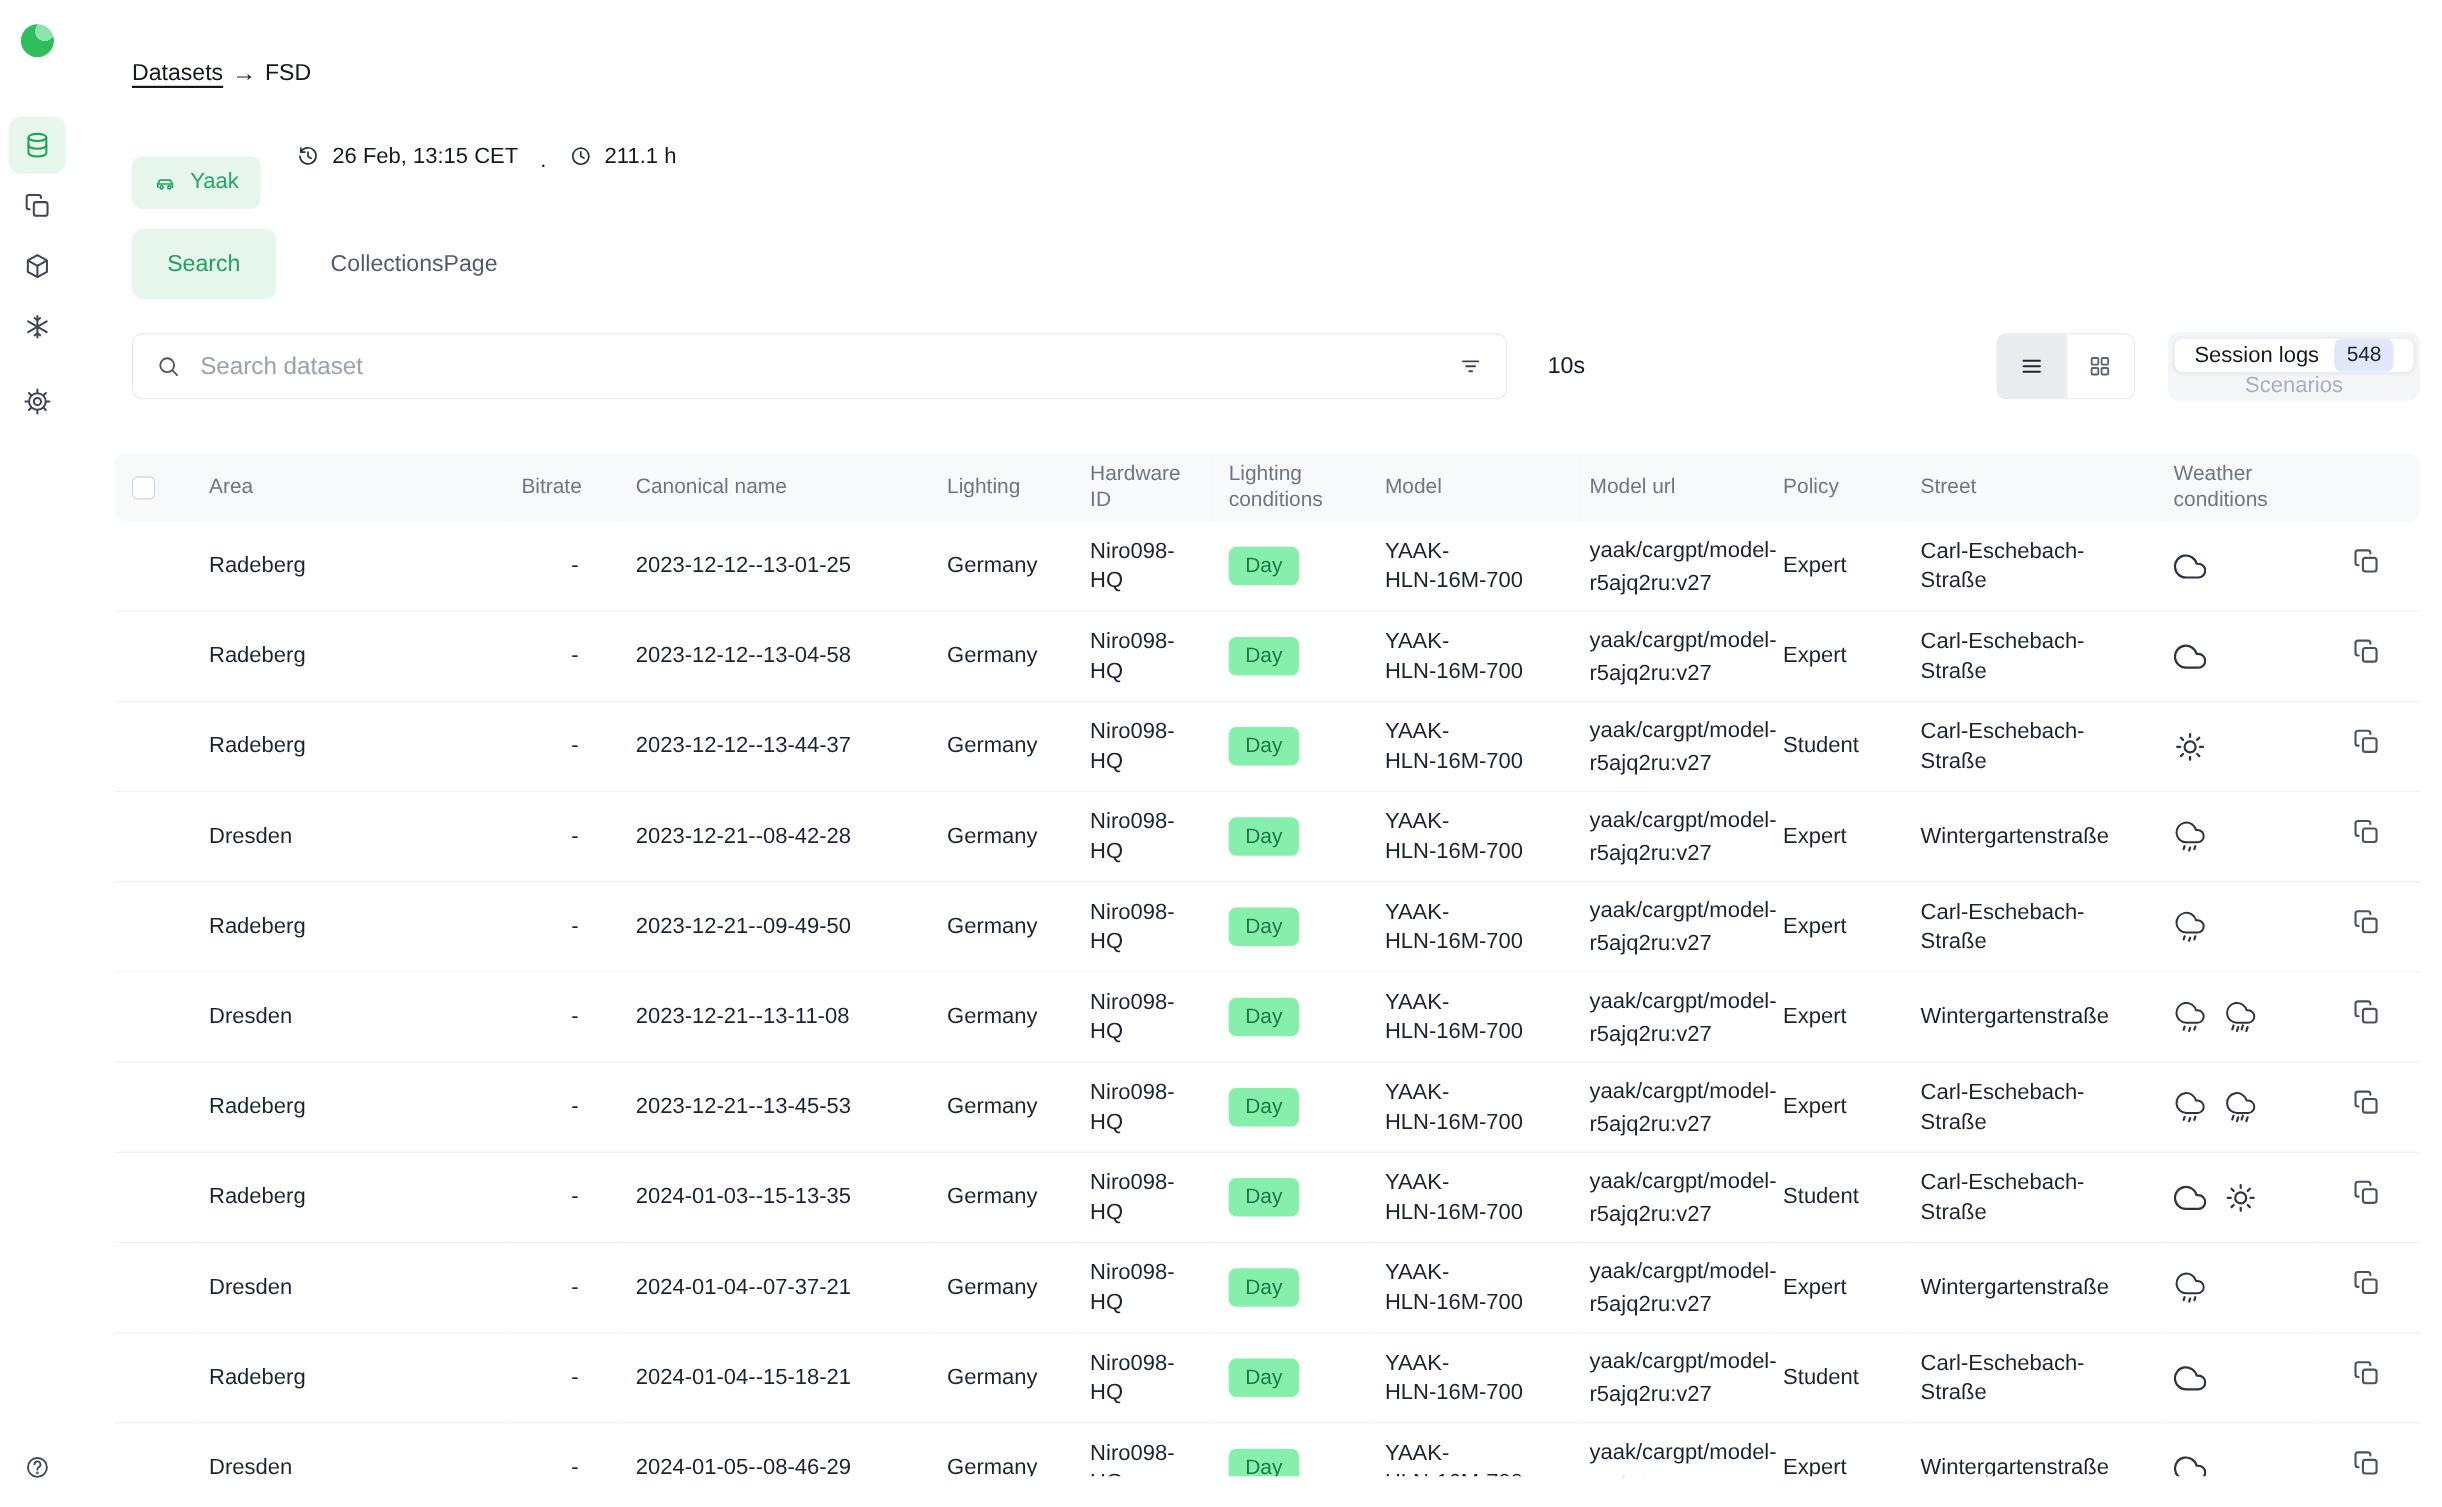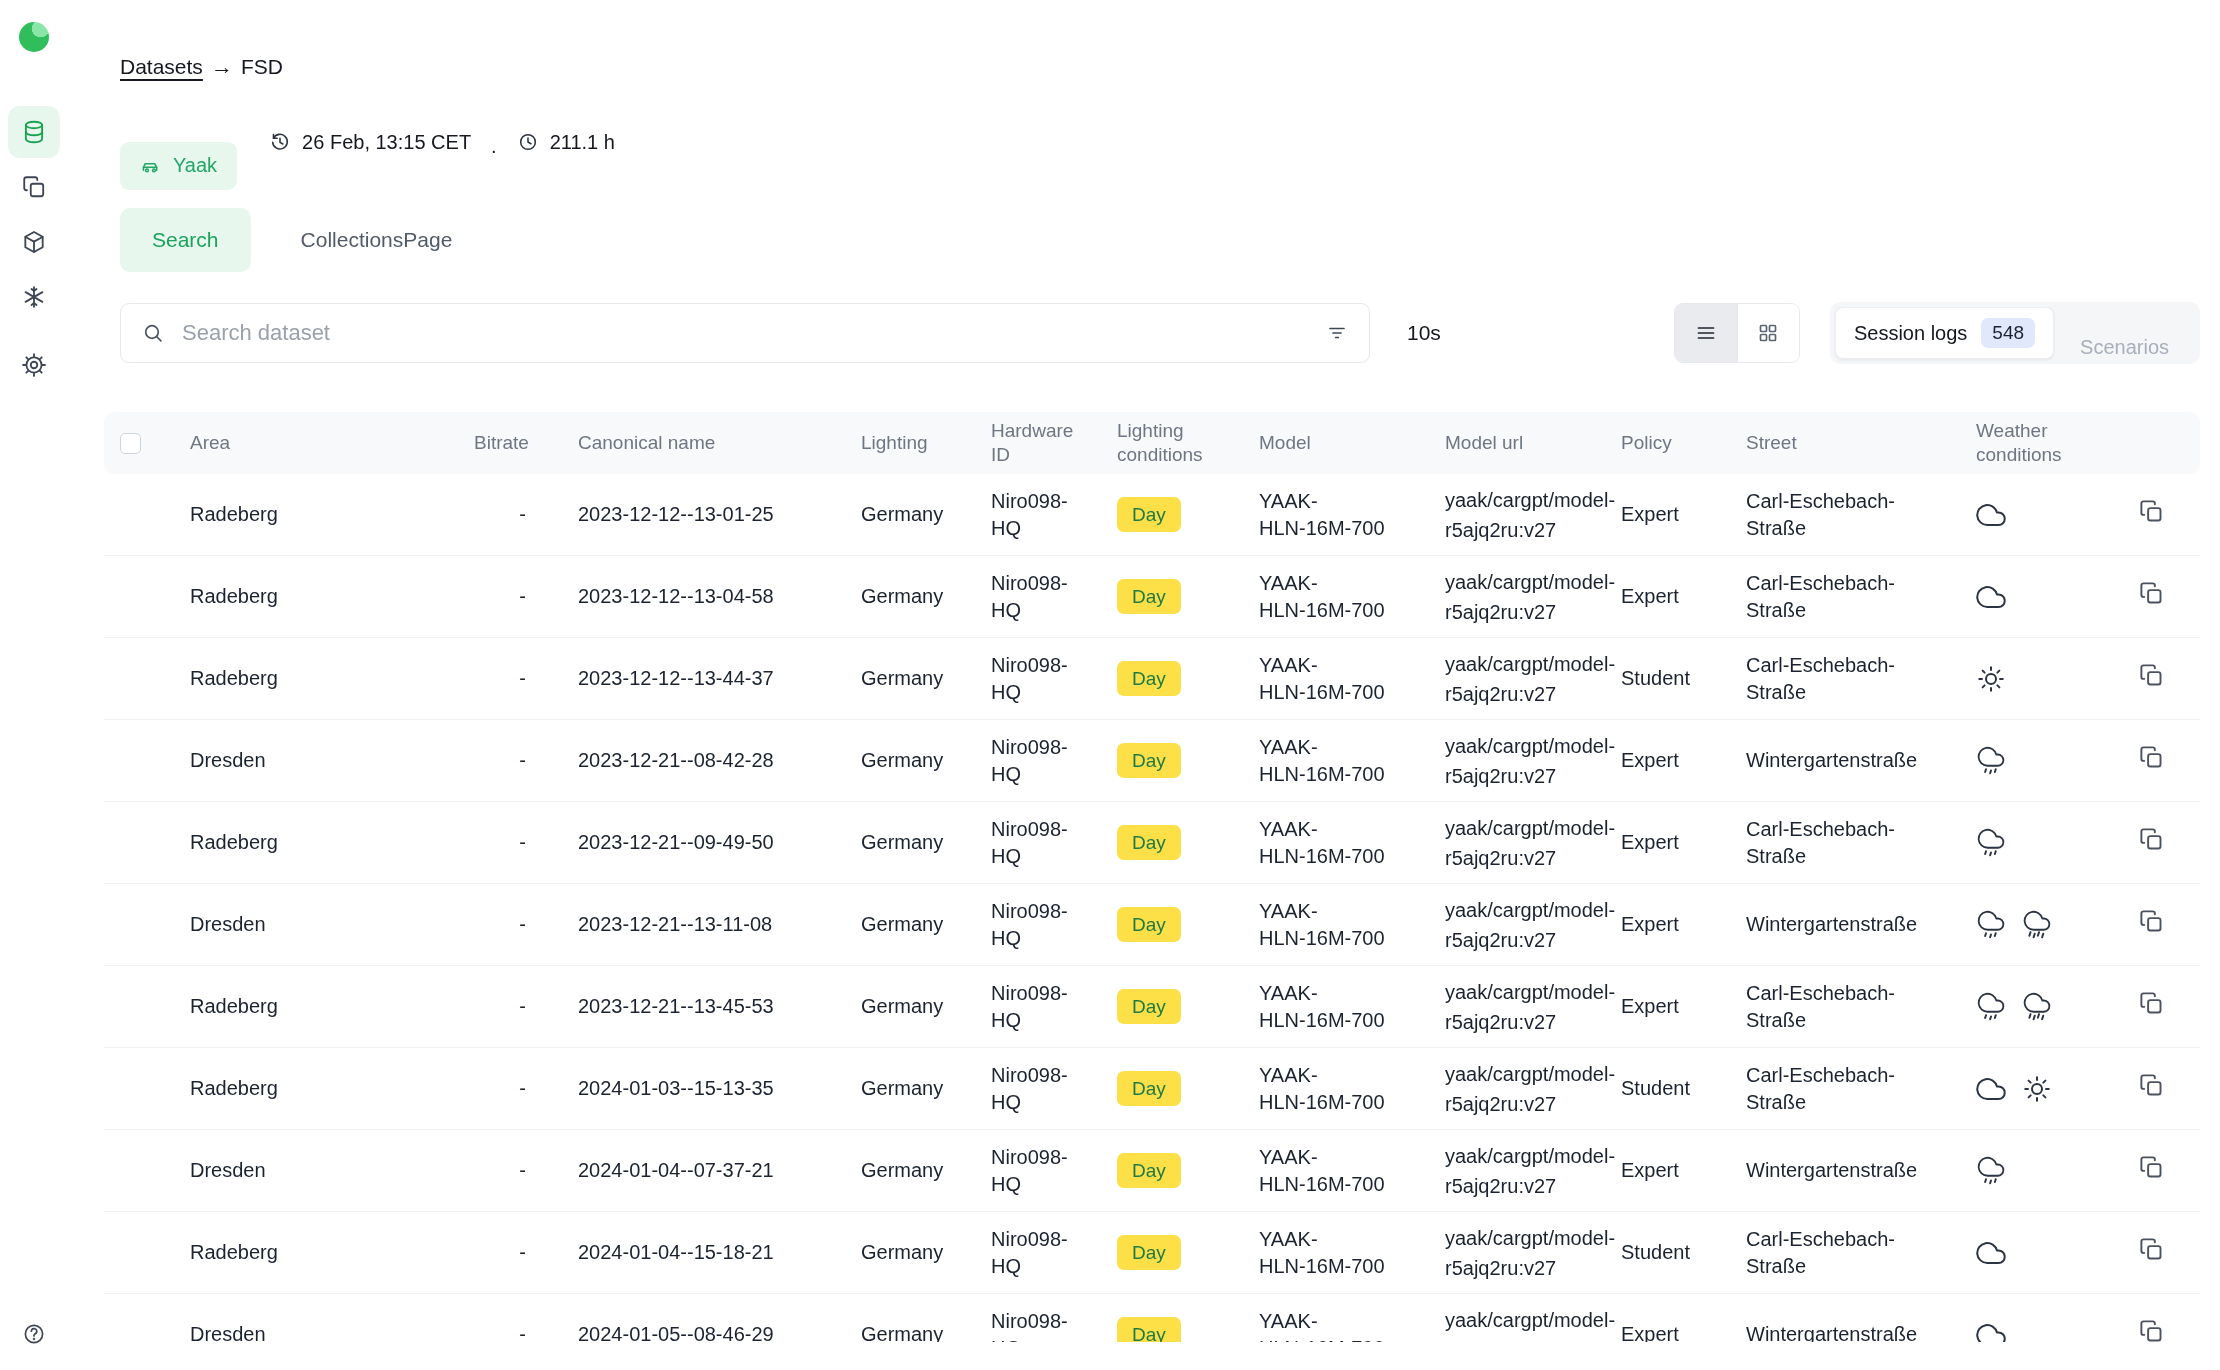--- a/index.html
+++ b/index.html
@@ -62,41 +62,41 @@
   .clip-length { margin-left:37px; font-size:21px; color:#15181e; cursor:pointer; }
 
   .view-toggle { margin-left:auto; height:60px; display:flex; border:1px solid #e6e8eb;
     border-radius:9px; overflow:hidden; }
   .vt-btn { width:62px; display:flex; align-items:center; justify-content:center;
     background:#fff; color:#5b6472; cursor:pointer; }
   .vt-btn + .vt-btn { border-left:1px solid #e6e8eb; }
   .vt-btn.active { background:#e9ebee; color:#20262f; }
 
   .right-seg { margin-left:30px; height:62px; background:#f5f6f8; border-radius:10px;
-    display:flex; align-items:flex-end; padding:5px; }
+    display:flex; align-items:center; padding:5px;flex-direction:column; }
   .seg-active { height:52px; background:#fff; border:1px solid #eceef1; border-radius:8px;
     box-shadow:0 1px 3px rgba(16,24,40,.08); display:flex; align-items:center; gap:14px;
     padding:0 18px; font-size:20px; color:#15181e; cursor:pointer; }
   .count-badge { background:#e2e8fc; border-radius:7px; padding:4px 11px; font-size:19px; color:#1b2330; }
   .seg-inactive { padding:0 26px; font-size:20px; color:#a8afba; cursor:pointer; }
 
   
   .table-wrap { margin-top:48px; height:930px; overflow:hidden; margin-left:-16px; }
   table { border-collapse:collapse; table-layout:fixed; width:2096px; }
   thead th { height:62px; background:#f8f9fb; color:#6e7683; font-weight:400; font-size:19px;
     text-align:left; vertical-align:middle; padding:0 24px 0 12px; line-height:24px; }
   thead th:first-child { border-radius:10px 0 0 10px; }
   thead th:last-child { border-radius:0 10px 10px 0; }
   tbody td { height:81px; border-bottom:1px solid #eef0f3; font-size:20px;
     vertical-align:middle; padding:0 24px 0 12px; color:#1b2330; line-height:27px; }
   .c-check { padding-left:16px !important; }
   .checkbox { width:21px; height:21px; border:1.5px solid #cfd5dd; border-radius:5px;
     background:#fff; cursor:pointer; }
   .c-bitrate { text-align:right !important; padding-right:40px !important; }
-  .badge { display:inline-block; background:#fde047; color:#1d7a47; font-size:19px;
+  .badge { display:inline-block; background:#86efac; color:#1d7a47; font-size:19px;
     padding:7px 15px; border-radius:7px; line-height:21px; }
   .c-url { padding-right:12px !important; }
   .url-flex { height:81px; display:flex; align-items:center; overflow:visible; }
   .url-text { display:block; width:140px; line-height:30px; overflow-wrap:normal; }
   .weather-wrap { display:flex; align-items:center; gap:16px; color:#2b3442; }
   .c-copy { padding-left:34px !important; }
   .copy-btn { display:inline-flex; color:#4a515f; cursor:pointer; }
 </style>
 </head>
 <body>

